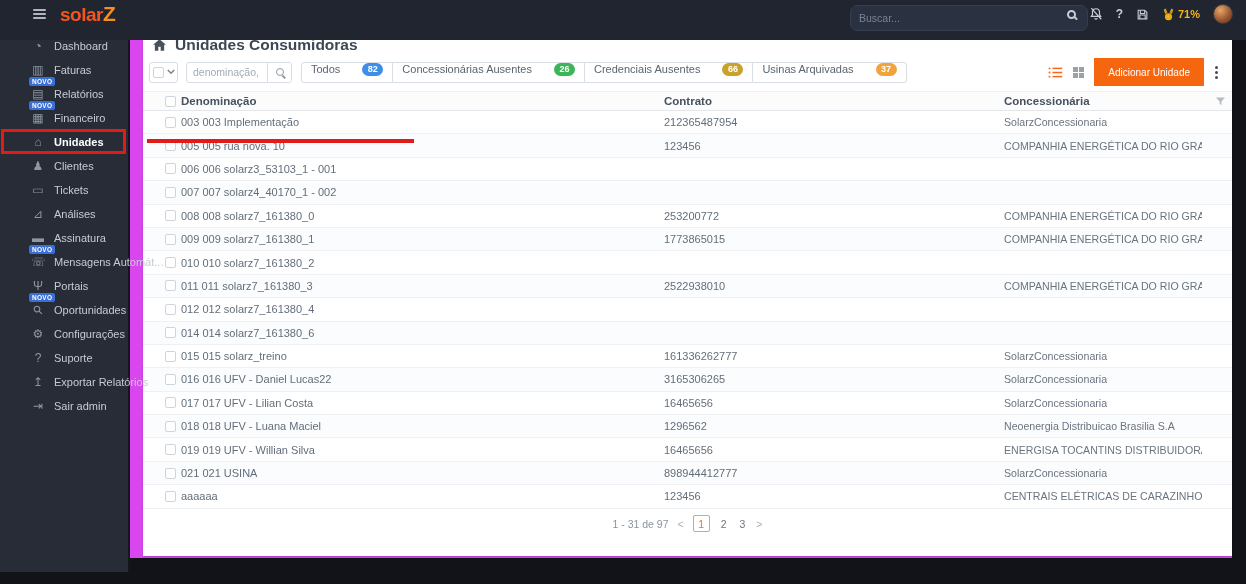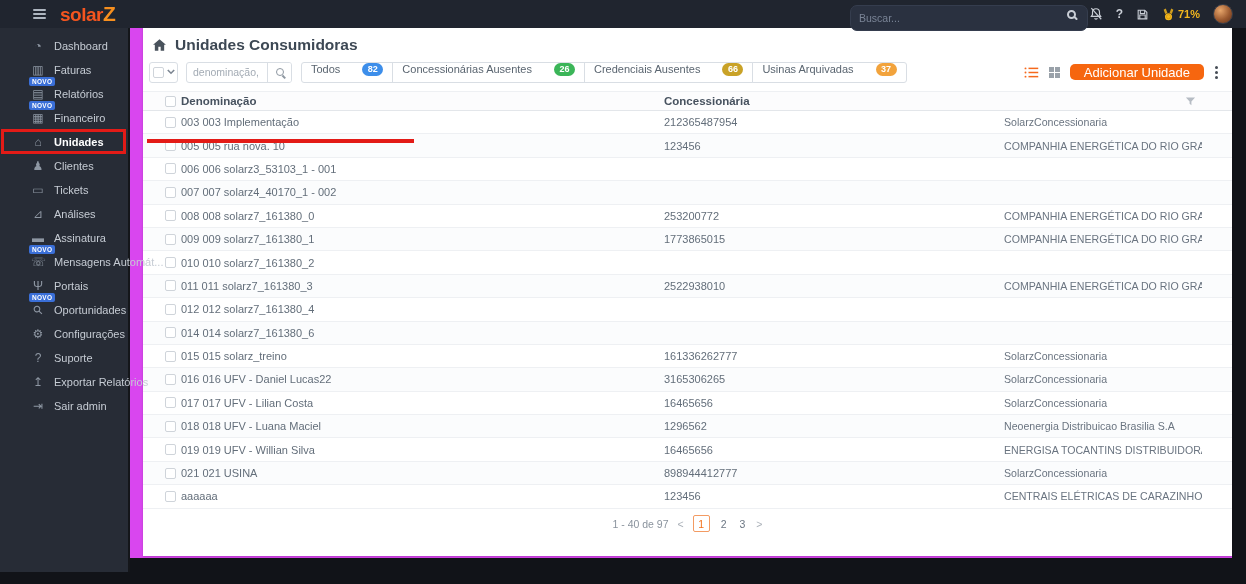--- a/index.html
+++ b/index.html
@@ -1,21 +1,21 @@
 <!DOCTYPE html>
 <html><head>
 <meta charset="utf-8">
 <style>
   * { margin:0; padding:0; box-sizing:border-box; }
   html,body { background:#111318; }
   .screen { position:relative; width:1246px; height:584px; background:#111318; overflow:hidden;
             font-family:"Liberation Sans", sans-serif; --ann:#e31b17; }
 
   
-  .topbar { position:absolute; top:0; left:0; width:1246px; height:28px; background:#20252f; z-index:6; }
+  .topbar { position:absolute; top:0; left:0; width:1246px; height:40px; background:#20252f; z-index:6; }
   .hamburger { position:absolute; left:33px; top:9px; width:13px; height:10px; display:flex; flex-direction:column; justify-content:space-between; cursor:pointer; }
   .hamburger span { display:block; height:2px; background:#aeb6c0; border-radius:1px; }
   .logo { position:absolute; left:60px; top:2px; font-size:19px; font-weight:bold; letter-spacing:-0.5px; }
   .logo .p1 { color:#f4551f; }
   .logo .p2 { color:#f78f1e; font-size:21px; }
   .tb-search { position:absolute; right:158px; top:5px; width:238px; height:18px; background:#2a3140; border:1px solid #353d4e; border-radius:7px; color:#cfd4dc; font-size:10.5px; padding:12px 8px; font-family:"Liberation Sans",sans-serif; }
   .tb-search::placeholder { color:#7a8496; }
   .tb-right { position:absolute; right:13px; top:0; height:28px; display:flex; align-items:center; gap:13px; }
   .mag { width:9px; height:9px; border:2px solid #c9ced6; border-radius:50%; position:relative; display:inline-block; }
   .mag::after { content:''; position:absolute; width:5px; height:2px; background:#c9ced6; transform:rotate(45deg); right:-4px; bottom:-2px; border-radius:1px; }
@@ -50,21 +50,21 @@
   .mag2 { width:8px; height:8px; border:1.5px solid #8e97a1; border-radius:50%; position:relative; }
   .mag2::after { content:''; position:absolute; width:4px; height:1.5px; background:#8e97a1; transform:rotate(45deg); right:-3px; bottom:-2px; }
   .filters { display:flex; margin-left:9px; }
   .seg { height:21px; background:#fff; border:1px solid #d9dee4; margin-left:-1px; display:flex; gap:22px; padding:0 9px; font-size:11px; color:#5a6570; cursor:pointer; white-space:nowrap; }
   .seg:first-child { border-radius:3px 0 0 3px; margin-left:0; }
   .seg:last-child { border-radius:0 3px 3px 0; }
   .f-badge { min-width:21px; height:13px; border-radius:7px; color:#fff; font-size:9px; font-weight:bold; display:flex; align-items:center; justify-content:center; padding:0 5px; }
   .tb-right2 { margin-left:auto; display:flex; align-items:center; gap:10px; }
   .grid-ico { width:11px; height:11px; position:relative; }
   .grid-ico::before { content:''; position:absolute; width:5px; height:5px; background:#99a1a9; box-shadow:6px 0 #99a1a9, 0 6px #99a1a9, 6px 6px #99a1a9; }
-  .add-btn { height:16px; background:#f6660f; color:#fff; border:none; border-radius:5px; font-size:13px; padding:0 14px; cursor:pointer; font-family:"Liberation Sans",sans-serif; }
+  .add-btn { height:28px; background:#f6660f; color:#fff; border:none; border-radius:0; font-size:10px; padding:0 14px; cursor:pointer; font-family:"Liberation Sans",sans-serif; }
   .kebab { width:4px; display:flex; flex-direction:column; gap:2px; cursor:pointer; align-items:center; }
   .kebab i { width:3px; height:3px; background:#454c55; border-radius:50%; }
 
   
   .t-head, .row { display:grid; grid-template-columns:6px 16px 483px 340px 1fr 30px; align-items:center;padding-left:16px; }
   .t-head { height:20px; margin-top:8px; border-bottom:1px solid #e3e6ea; border-top:1px solid #eef0f3; background:#fcfcfd; }
   .t-head .hcell { font-size:11.5px; font-weight:bold; color:#47525f; }
   .row { height:23.4px; border-bottom:1px solid #eef0f3; cursor:pointer; }
   .row:nth-child(even) { background:#fbfcfd; }
   .cell { font-size:11px; color:#636e7a; white-space:nowrap; overflow:hidden; }
@@ -264,20 +264,21 @@
                 <i></i>
               </span>
           </div>
         </div>
       </div>
 
       <div class="t-head">
         <span></span>
         <span class="cb"></span>
         <span class="hcell">Denominação</span>
+        <span class="hcell">Contrato</span>
         <span class="hcell">Concessionária</span>
         <svg class="funnel" width="11" height="11" viewBox="0 0 24 24" fill="#b6bcc4">
             <path d="M2 3h20l-8 9v8l-4-3v-5z"></path>
           </svg>
       </div>
       <div id="t-body">
           <div class="row">
           <span></span>
           <span class="cb"></span>
           <span class="cell denom">003 003 Implementação</span>
@@ -409,21 +410,21 @@
           <span></span>
           <span class="cb"></span>
           <span class="cell denom">aaaaaa</span>
           <span class="cell contr">123456</span>
           <span class="cell concess">CENTRAIS ELÉTRICAS DE CARAZINHO SA</span>
           <span></span>
         </div>
         </div>
 
       <div class="pag">
-        <span class="range">1 - 40 de 97</span>
+        <span class="range">1 - 31 de 97</span>
         <span class="arrow">&lt;</span>
         <span id="pages" style="display:flex;gap:9px;align-items:center">
             <span class="page active">1</span>
             <span class="page">2</span>
             <span class="page">3</span>
           </span>
         <span class="arrow">&gt;</span>
       </div>
     </div>
   </div>

